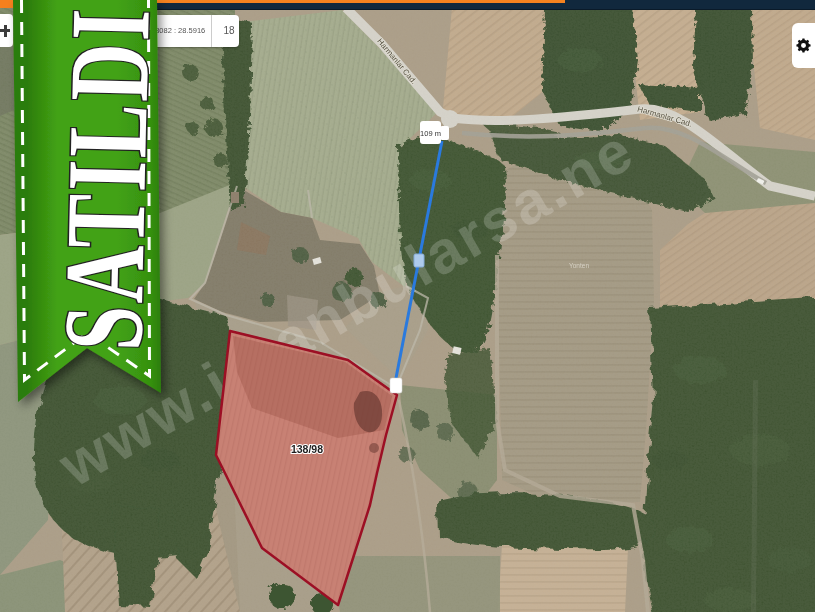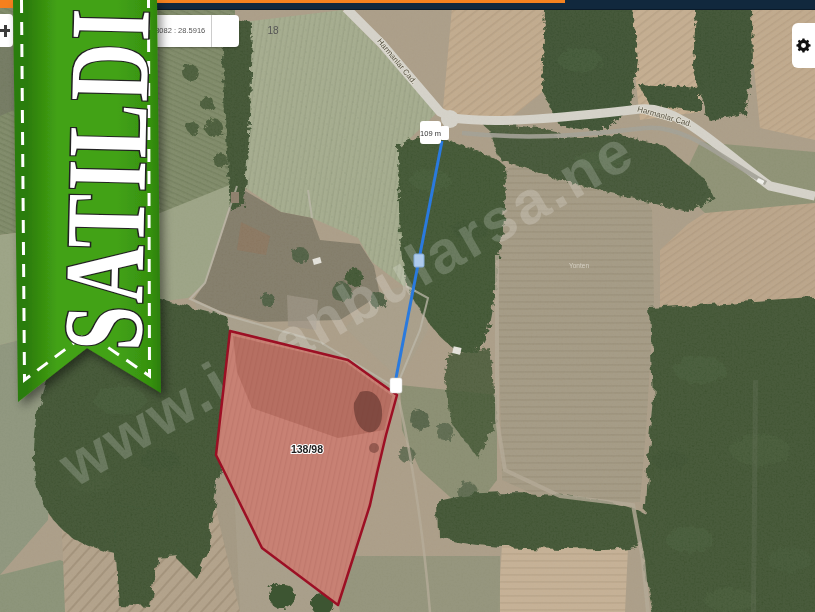--- a/index.html
+++ b/index.html
@@ -275,21 +275,21 @@
 
 <div style="position:absolute;left:0px;top:29px;width:9.5px;height:3px;background:#3c3c3c;"></div>
 <div style="position:absolute;left:3.8px;top:25px;width:3px;height:11.5px;background:#3c3c3c;"></div>
 
 <div style="position:absolute;left:145px;top:15px;width:94px;height:32px;background:#fff;border-radius:0 4px 4px 0;box-shadow:0 1px 2px rgba(0,0,0,0.3);"></div>
 
 <div style="position:absolute;left:141px;top:15px;width:68px;height:32px;line-height:32px;text-align:center;font-size:7.5px;color:#555;white-space:nowrap;">41.3082 : 28.5916</div>
 
 <div style="position:absolute;left:211px;top:15px;width:1px;height:32px;background:#ccc;"></div>
 
-<div style="position:absolute;left:211px;top:15px;width:36px;height:32px;line-height:32px;text-align:center;font-size:10px;color:#555;margin-left:44px;">18</div>
+<div style="position:absolute;left:211px;top:15px;width:36px;height:32px;line-height:32px;text-align:center;font-size:10px;color:#555;">18</div>
 
 <div style="position:absolute;left:792px;top:23px;width:30px;height:45px;background:#fff;border-radius:6px;"></div>
 
 <svg style="position:absolute;left:796px;top:38px;" width="15" height="15" viewBox="0 0 17 17">
   <path fill="#111" d="M8.5,0.5 L9.6,0.5 L10,2.4 a6,6 0 0 1 1.7,0.7 L13.3,2 L14.9,3.6 L13.9,5.2 a6,6 0 0 1 0.7,1.7 L16.5,7.3 L16.5,9.6 L14.6,10 a6,6 0 0 1 -0.7,1.7 L14.9,13.3 L13.3,14.9 L11.7,13.9 a6,6 0 0 1 -1.7,0.7 L9.6,16.5 L7.3,16.5 L6.9,14.6 a6,6 0 0 1 -1.7,-0.7 L3.6,14.9 L2,13.3 L3,11.7 a6,6 0 0 1 -0.7,-1.7 L0.5,9.6 L0.5,7.3 L2.4,6.9 a6,6 0 0 1 0.7,-1.7 L2,3.6 L3.6,2 L5.2,3 a6,6 0 0 1 1.7,-0.7 L7.3,0.5 Z M8.5,5.7 a2.8,2.8 0 1 0 0,5.6 a2.8,2.8 0 1 0 0,-5.6 Z"></path>
 </svg>
 
 <svg style="position:absolute;left:0;top:0;" width="200" height="440" viewBox="0 0 200 440">
   <defs>
     <linearGradient id="ribgrad" x1="0" y1="0" x2="1" y2="0">

